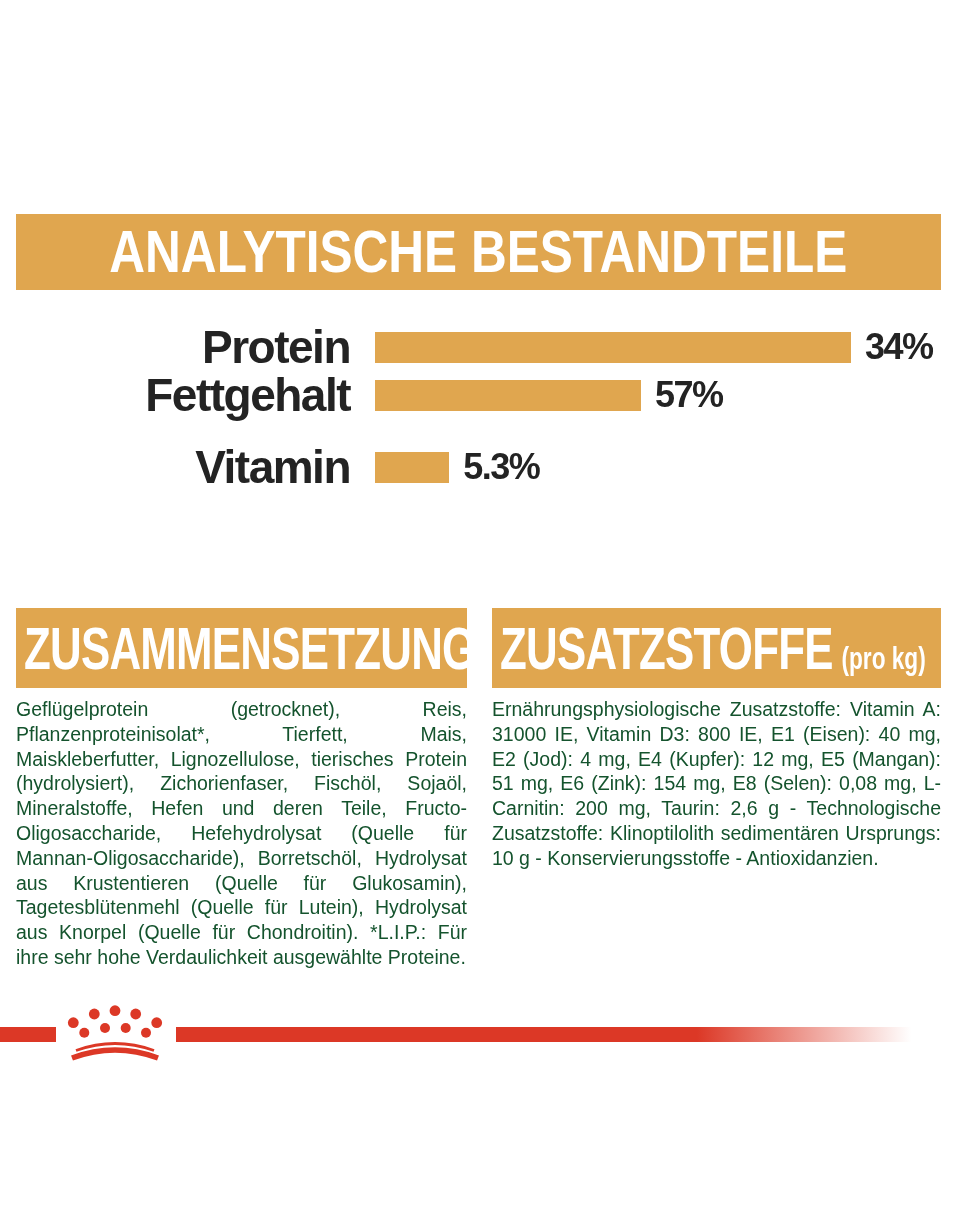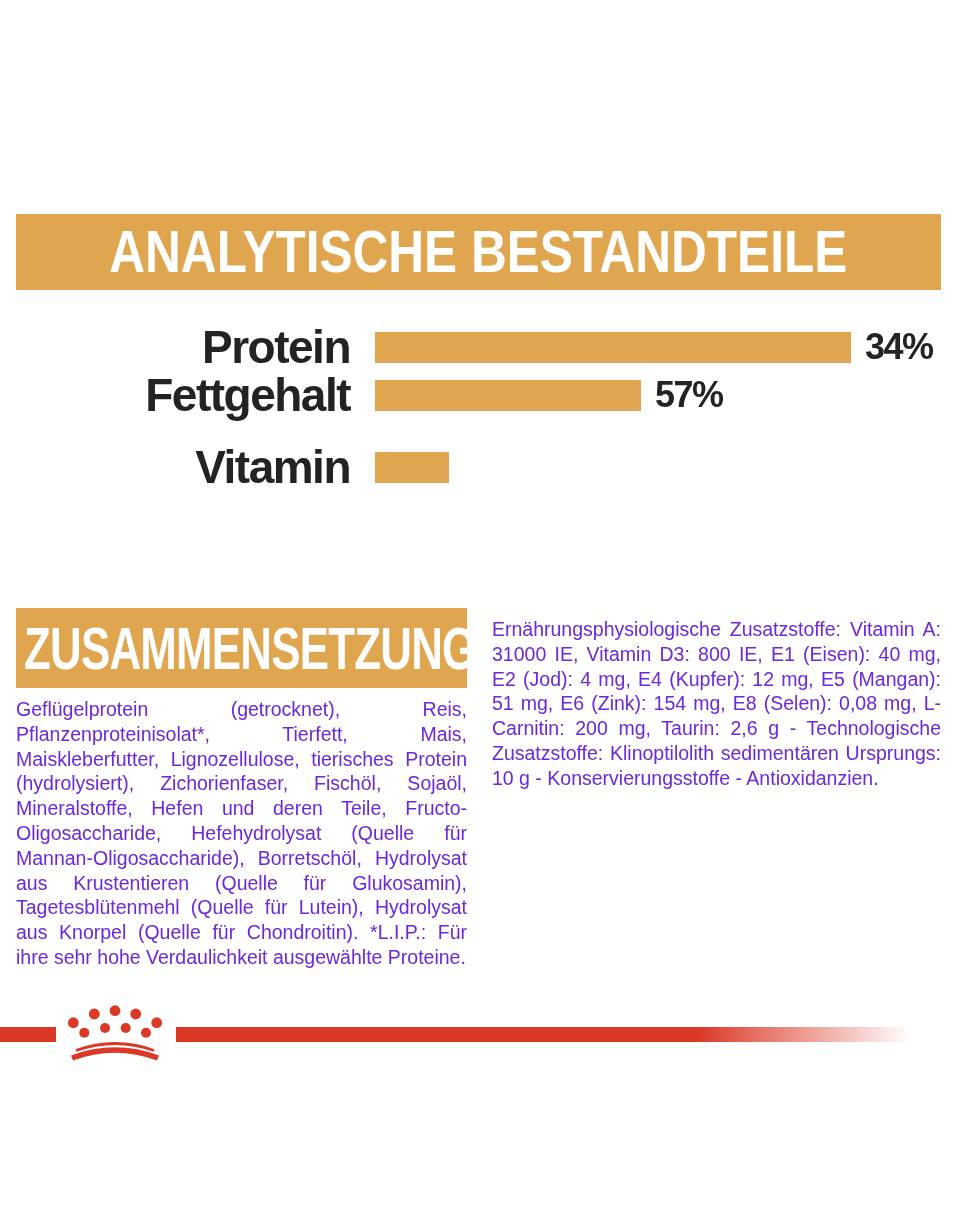--- a/index.html
+++ b/index.html
@@ -99,21 +99,21 @@
     font-weight: bold;
     font-size: 31px;
     margin-left: 12px;
     letter-spacing: 0;
   }
   .section-body {
     margin-top: 9px;
     font-size: 19.5px;
     line-height: 24.8px;
     text-align: justify;
-    color: #6d28d9;
+    color: #14532d;
   }
 
   
   .footer-line-left {
     position: absolute;
     left: 0; top: 1027px;
     width: 56px; height: 15px;
     background: #dc3826;
   }
   .footer-line-right {
@@ -143,32 +143,39 @@
     <div class="chart-value">34%</div>
   </div>
   <div class="chart-row row-1">
     <div class="chart-label">Fettgehalt</div>
     <div class="chart-bar" style="width: 266px; background: rgb(224, 166, 79);"></div>
     <div class="chart-value">57%</div>
   </div>
   <div class="chart-row row-2">
     <div class="chart-label">Vitamin</div>
     <div class="chart-bar" style="width: 74.2px; background: rgb(224, 166, 79);"></div>
+    <div class="chart-value">5.3%</div>
   </div>
 
   <div class="col col-left">
     <div class="section-header">
       <div class="section-header-inner">
         <span class="section-title">ZUSAMMENSETZUNG</span>
       </div>
     </div>
     <p class="section-body">Geflügelprotein (getrocknet), Reis, Pflanzenproteinisolat*, Tierfett, Mais, Maiskleberfutter, Lignozellulose, tierisches Protein (hydrolysiert), Zichorienfaser, Fischöl, Sojaöl, Mineralstoffe, Hefen und deren Teile, Fructo-Oligosaccharide, Hefehydrolysat (Quelle für Mannan-Oligosaccharide), Borretschöl, Hydrolysat aus Krustentieren (Quelle für Glukosamin), Tagetesblütenmehl (Quelle für Lutein), Hydrolysat aus Knorpel (Quelle für Chondroitin). *L.I.P.: Für ihre sehr hohe Verdaulichkeit ausgewählte Proteine.</p>
   </div>
 
   <div class="col col-right">
+    <div class="section-header">
+      <div class="section-header-inner">
+        <span class="section-title">ZUSATZSTOFFE</span>
+        <span class="section-title-suffix">(pro kg)</span>
+      </div>
+    </div>
     <p class="section-body">Ernährungsphysiologische Zusatzstoffe: Vitamin A: 31000 IE, Vitamin D3: 800 IE, E1 (Eisen): 40 mg, E2 (Jod): 4 mg, E4 (Kupfer): 12 mg, E5 (Mangan): 51 mg, E6 (Zink): 154 mg, E8 (Selen): 0,08 mg, L-Carnitin: 200 mg, Taurin: 2,6 g - Technologische Zusatzstoffe: Klinoptilolith sedimentären Ursprungs: 10 g - Konservierungsstoffe - Antioxidanzien.</p>
   </div>
 
   <div class="footer-line-left"></div>
   <div class="footer-line-right"></div>
   <svg class="crown" viewBox="0 0 116 60" aria-hidden="true">
     <g fill="#dc3826">
       <circle cx="17.3" cy="20.7" r="5.4"></circle>
       <circle cx="38.3" cy="12" r="5.4"></circle>
       <circle cx="59" cy="8.7" r="5.4"></circle>

